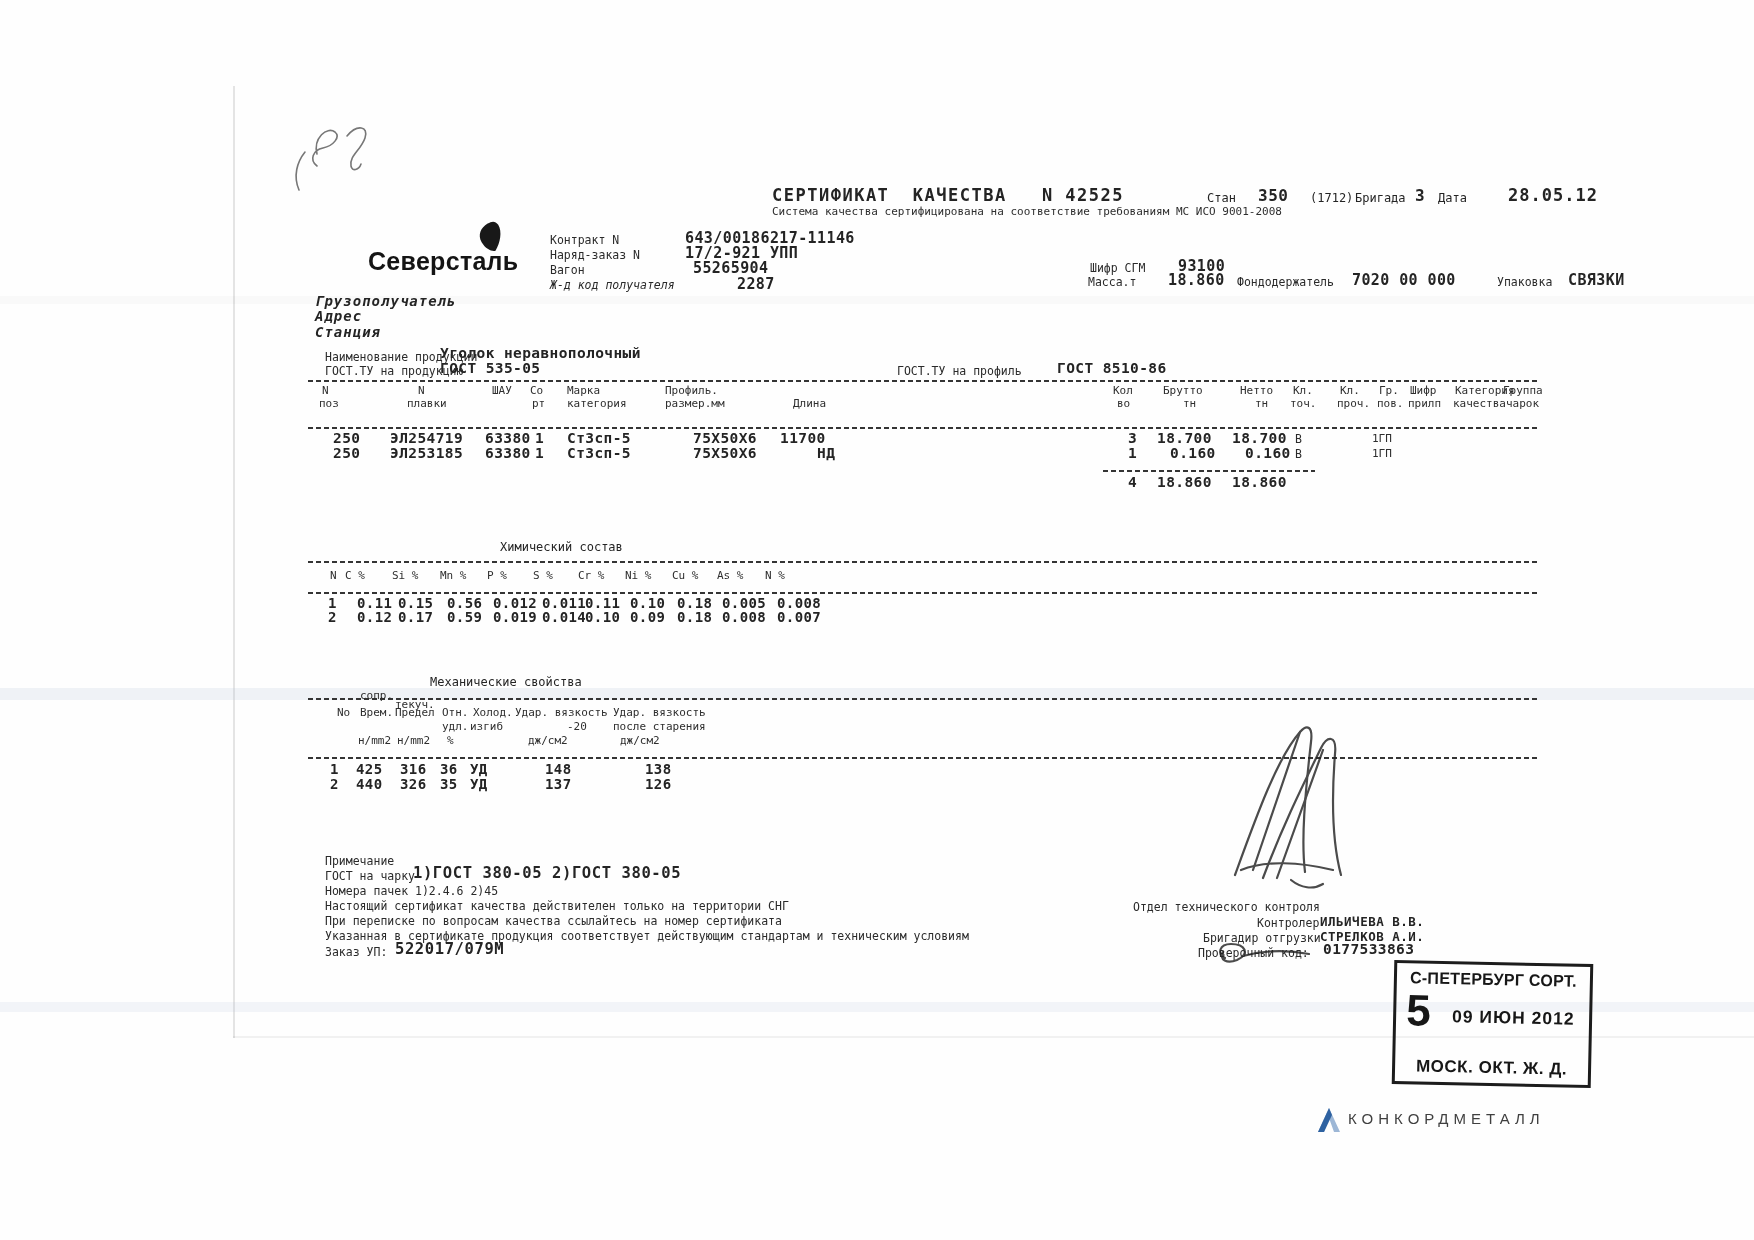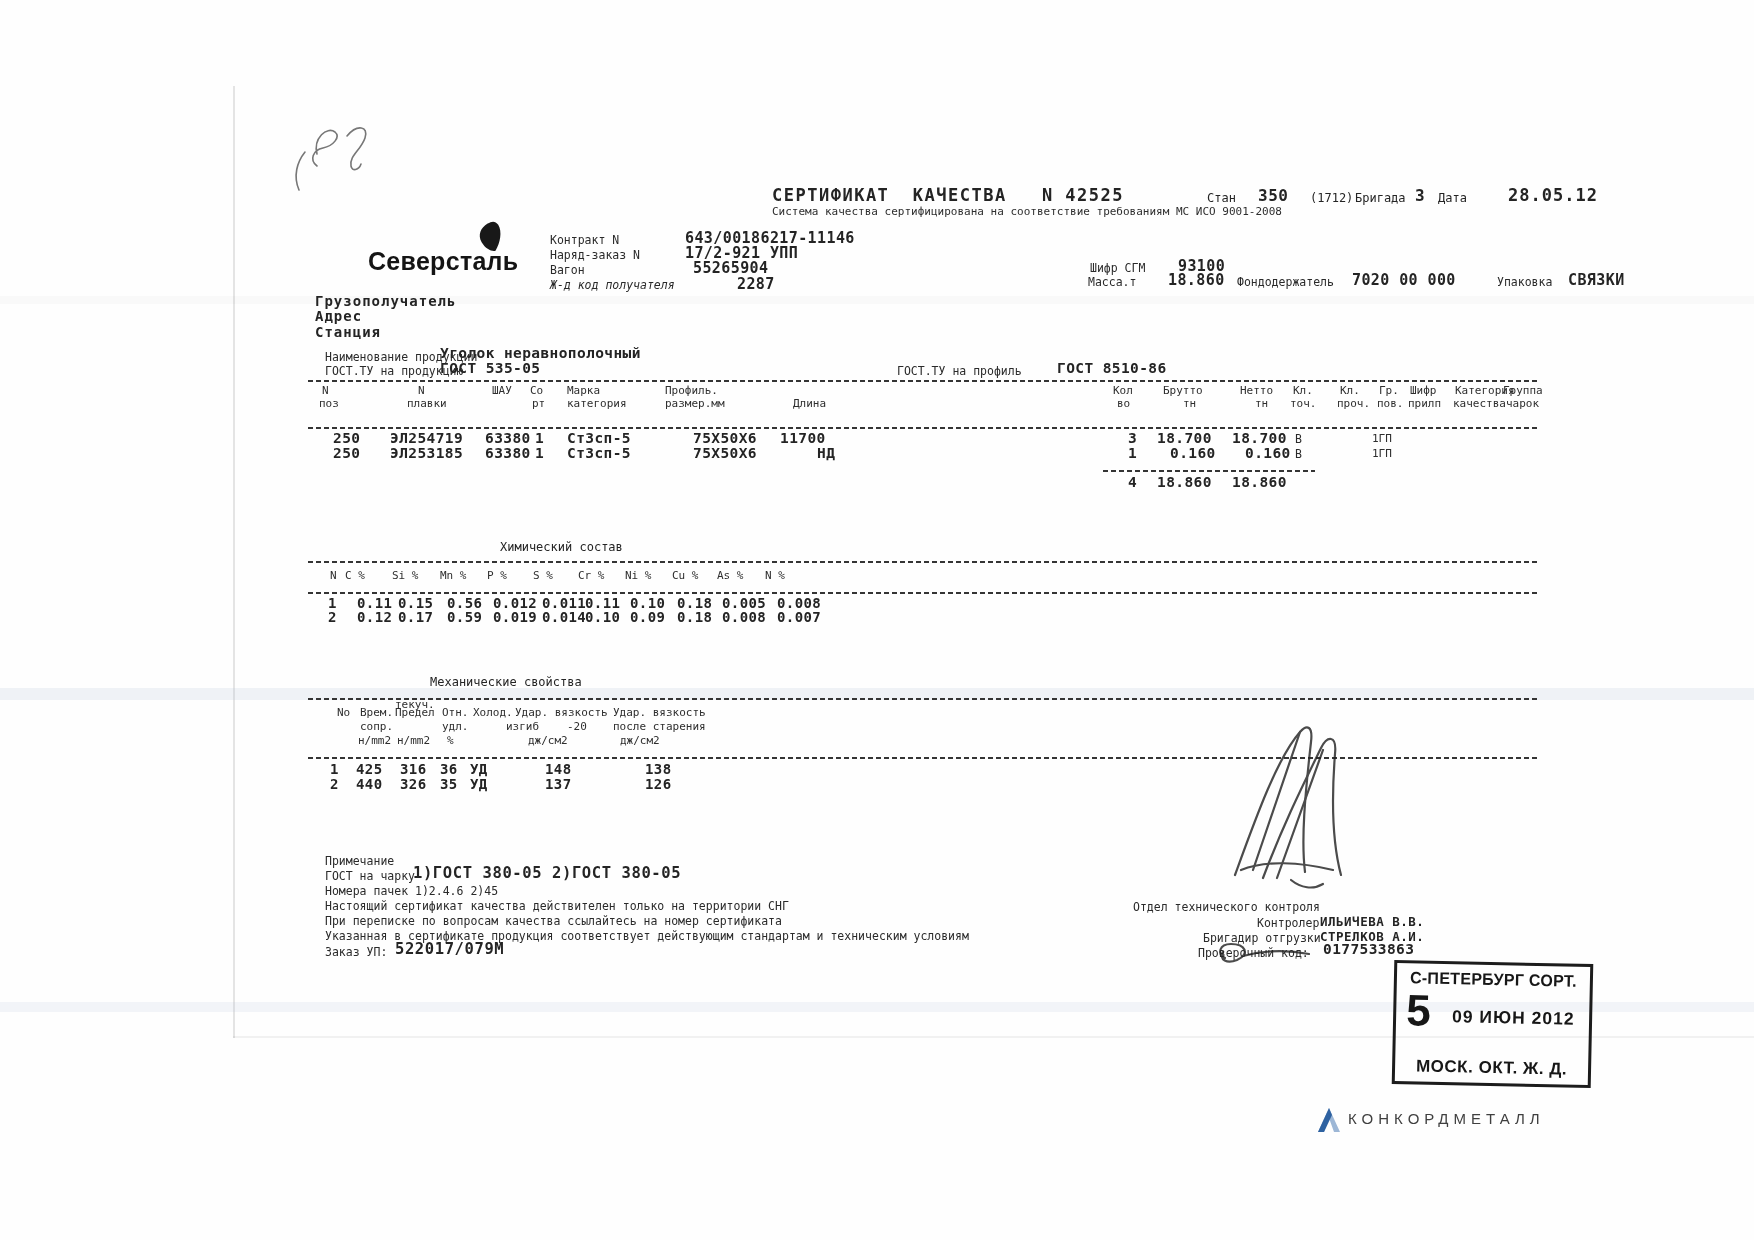--- a/index.html
+++ b/index.html
@@ -9,21 +9,21 @@
   .s{font-size:11px;color:#2e2e2e;}
   .s2{font-size:11.5px;color:#2a2a2a;}
   .b14{font-size:14px;font-weight:bold;letter-spacing:.4px;}
   .b145{font-size:14.5px;font-weight:bold;letter-spacing:.4px;}
   .b15{font-size:15px;font-weight:bold;letter-spacing:.4px;}
   .b155{font-size:15.5px;font-weight:bold;letter-spacing:.6px;}
   .b16{font-size:16px;font-weight:bold;letter-spacing:.5px;}
   .b17{font-size:17px;font-weight:bold;letter-spacing:1px;}
   .title{font-size:17px;font-weight:bold;letter-spacing:1.5px;}
   .brand{font-family:"Liberation Sans",sans-serif;font-size:25px;font-weight:bold;color:#141414;letter-spacing:.3px;}
-  .consignee{font-size:14px;font-weight:bold;letter-spacing:1px;}
+  .consignee{font-size:14px;font-weight:bold;letter-spacing:1px;font-style:italic;}
   .nameb{font-weight:bold;font-size:12.5px;letter-spacing:.5px;}
   .dash{position:absolute;height:2px;
         background:repeating-linear-gradient(90deg,#343434 0 5px,transparent 5px 8px);}
   .band{position:absolute;left:0;width:1754px;pointer-events:none;}
   .edge-v{position:absolute;width:2px;background:rgba(0,0,0,.10);}
   .edge-h{position:absolute;height:2px;background:rgba(0,0,0,.05);}
   .stamp{position:absolute;left:1393px;top:962px;width:193px;height:118px;
          border:3px solid #1c1c1c;transform:rotate(1.2deg);
          font-family:"Liberation Sans",sans-serif;color:#171717;}
   .stamp .l1{position:absolute;top:5px;left:0;width:100%;text-align:center;
@@ -208,24 +208,24 @@
   <div class="dash" style="left:308px;top:698px;width:1232px;"></div>
 
   <span class="t s" style="left:337px;top:707px;">No</span>
   <span class="t s" style="left:360px;top:707px;">Врем.</span>
   <span class="t s" style="left:395px;top:707px;">Предел</span>
   <span class="t s" style="left:442px;top:707px;">Отн.</span>
   <span class="t s" style="left:473px;top:707px;">Холод.</span>
   <span class="t s" style="left:515px;top:707px;">Удар. вязкость</span>
   <span class="t s" style="left:613px;top:707px;">Удар. вязкость</span>
 
-  <span class="t s" style="left:360px;top:721px;">сопр.</span>
+  <span class="t s" style="left:360px;top:690px;">сопр.</span>
   <span class="t s" style="left:395px;top:699px;">текуч.</span>
   <span class="t s" style="left:442px;top:721px;">удл.</span>
-  <span class="t s" style="left:470px;top:721px;margin-left:36px;">изгиб</span>
+  <span class="t s" style="left:470px;top:721px;">изгиб</span>
   <span class="t s" style="left:567px;top:721px;">-20</span>
   <span class="t s" style="left:613px;top:721px;">после старения</span>
 
   <span class="t s" style="left:358px;top:735px;">н/mm2</span>
   <span class="t s" style="left:397px;top:735px;">н/mm2</span>
   <span class="t s" style="left:447px;top:735px;">%</span>
   <span class="t s" style="left:528px;top:735px;">дж/см2</span>
   <span class="t s" style="left:620px;top:735px;">дж/см2</span>
 
   <div class="dash" style="left:308px;top:757px;width:1232px;"></div>

